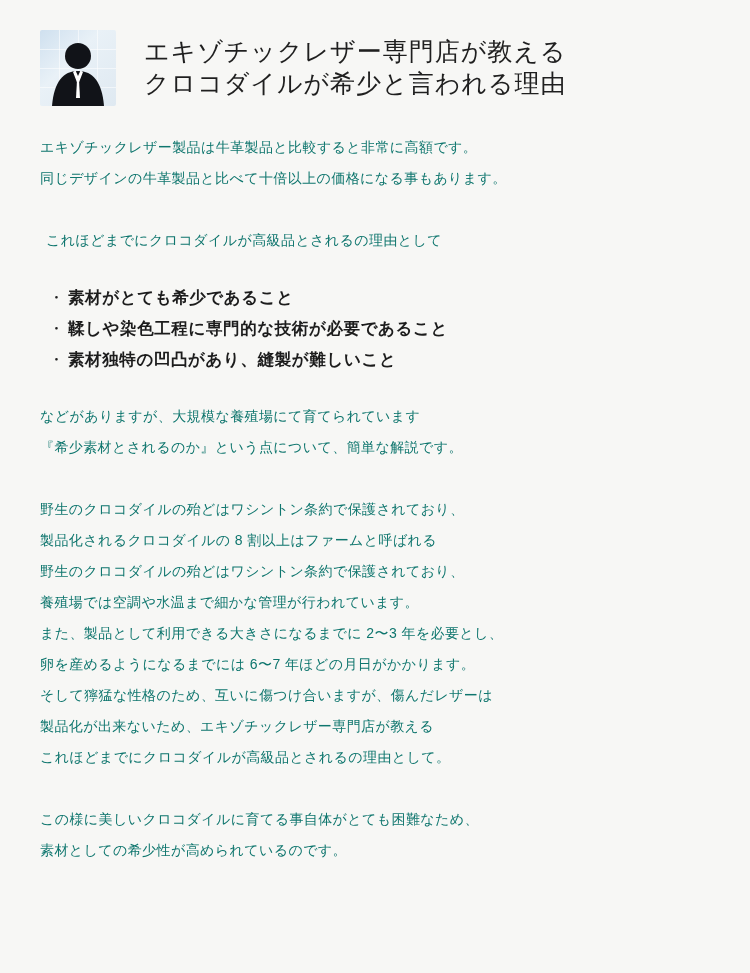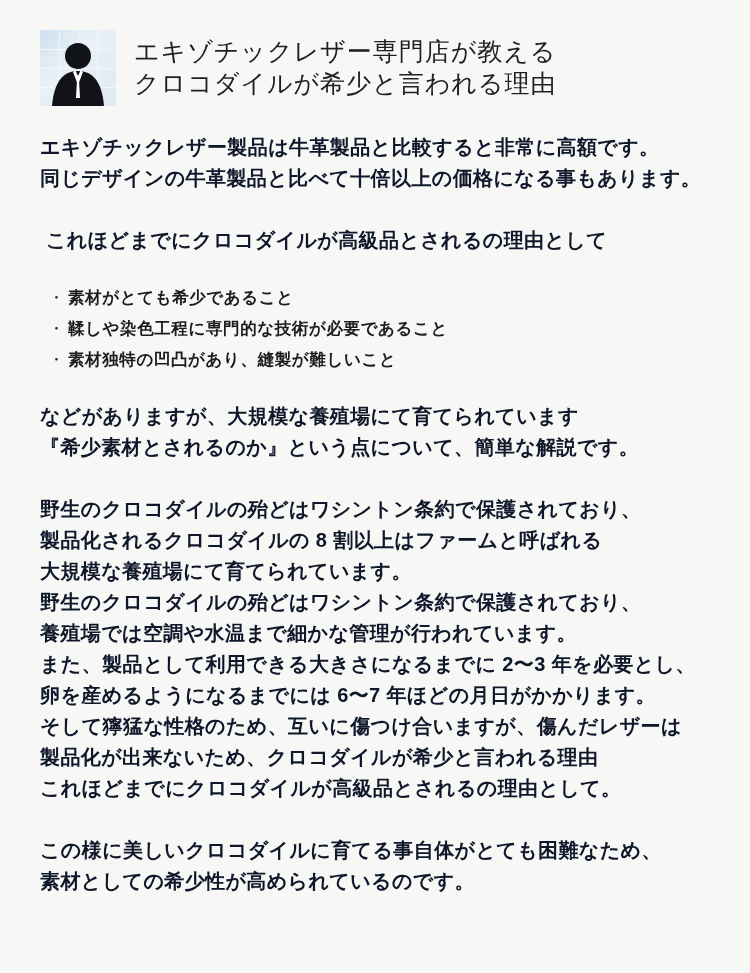--- a/index.html
+++ b/index.html
@@ -19,21 +19,21 @@
     width: 750px;
     height: 973px;
     box-sizing: border-box;
     padding: 30px 40px 0 40px;
   }
 
   
   .header {
     display: flex;
     align-items: center;
-    gap: 18px;
+    gap: 28px;
     margin-bottom: 26px;
   }
   .avatar {
     width: 76px;
     height: 76px;
     flex: 0 0 76px;
     position: relative;
     overflow: hidden;
     background: linear-gradient(135deg, #cfe0ef 0%, #e9f1f7 40%, #dfe9f1 100%);
     border-radius: 2px;
@@ -53,25 +53,24 @@
     font-family: "Liberation Serif", "DejaVu Serif", serif;
     font-size: 25px;
     letter-spacing: 1px;
     color: #1f1f1f;
     white-space: nowrap;
   }
 
   
   .para {
     margin: 0 0 0 0;
-    font-size: 20px;
+    font-size: 14px;
     line-height: 31px;
     letter-spacing: 0.4px;
-    color: #0f172a;
-    font-weight: bold;
+    color: #0f766e;
   }
   .para .ln { display: block; white-space: nowrap; }
   .spacer { height: 31px; }
   .spacer-sm { height: 18px; }
 
   .indent { padding-left: 6px; }
 
   ul.bullets {
     list-style: none;
     margin: 8px;
@@ -149,27 +148,26 @@
   <div class="para">
     <span class="ln">などがありますが、大規模な養殖場にて育てられています</span>
     <span class="ln">『希少素材とされるのか』という点について、簡単な解説です。</span>
   </div>
 
   <div class="spacer"></div>
 
   <div class="para">
     <span class="ln">野生のクロコダイルの殆どはワシントン条約で保護されており、</span>
     <span class="ln">製品化されるクロコダイルの 8 割以上はファームと呼ばれる</span>
-    <span class="ln">大規模な養殖場にて育てられています。</span>
     <span class="ln">野生のクロコダイルの殆どはワシントン条約で保護されており、</span>
     <span class="ln">養殖場では空調や水温まで細かな管理が行われています。</span>
     <span class="ln">また、製品として利用できる大きさになるまでに 2〜3 年を必要とし、</span>
     <span class="ln">卵を産めるようになるまでには 6〜7 年ほどの月日がかかります。</span>
     <span class="ln">そして獰猛な性格のため、互いに傷つけ合いますが、傷んだレザーは</span>
-    <span class="ln">製品化が出来ないため、クロコダイルが希少と言われる理由</span>
+    <span class="ln">製品化が出来ないため、エキゾチックレザー専門店が教える</span>
     <span class="ln">これほどまでにクロコダイルが高級品とされるの理由として。</span>
   </div>
 
   <div class="spacer"></div>
 
   <div class="para">
     <span class="ln">この様に美しいクロコダイルに育てる事自体がとても困難なため、</span>
     <span class="ln">素材としての希少性が高められているのです。</span>
   </div>
 

